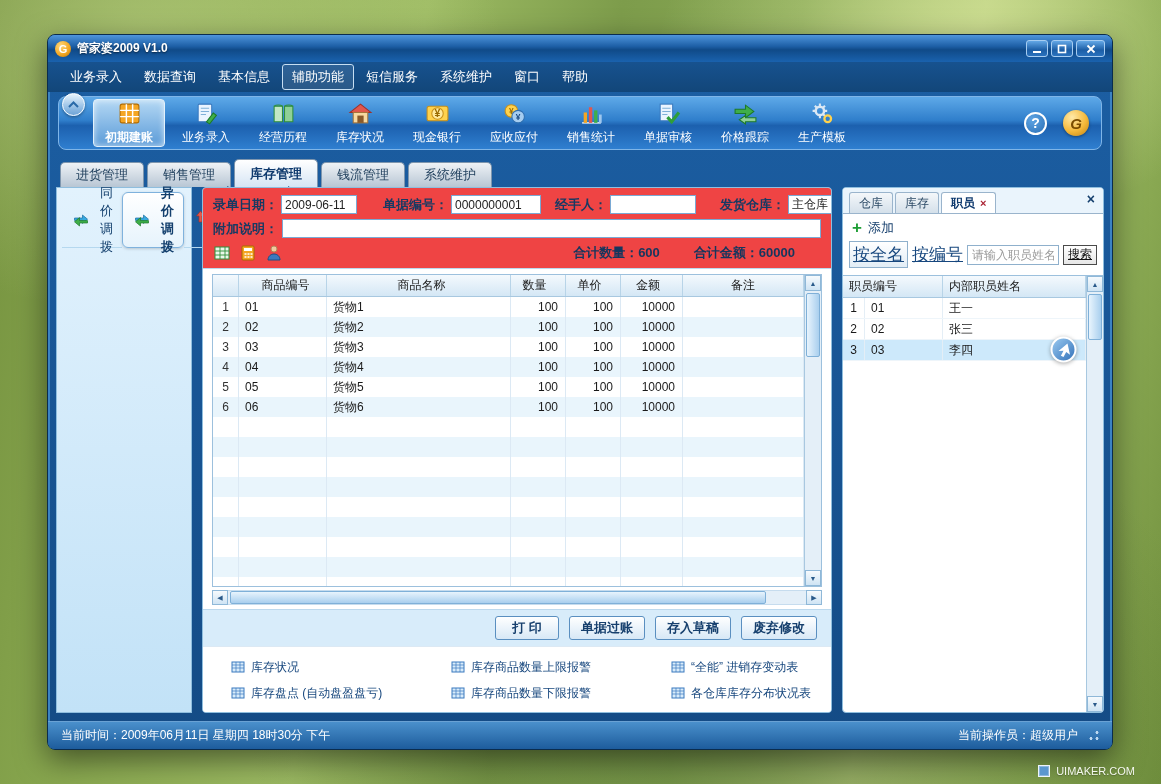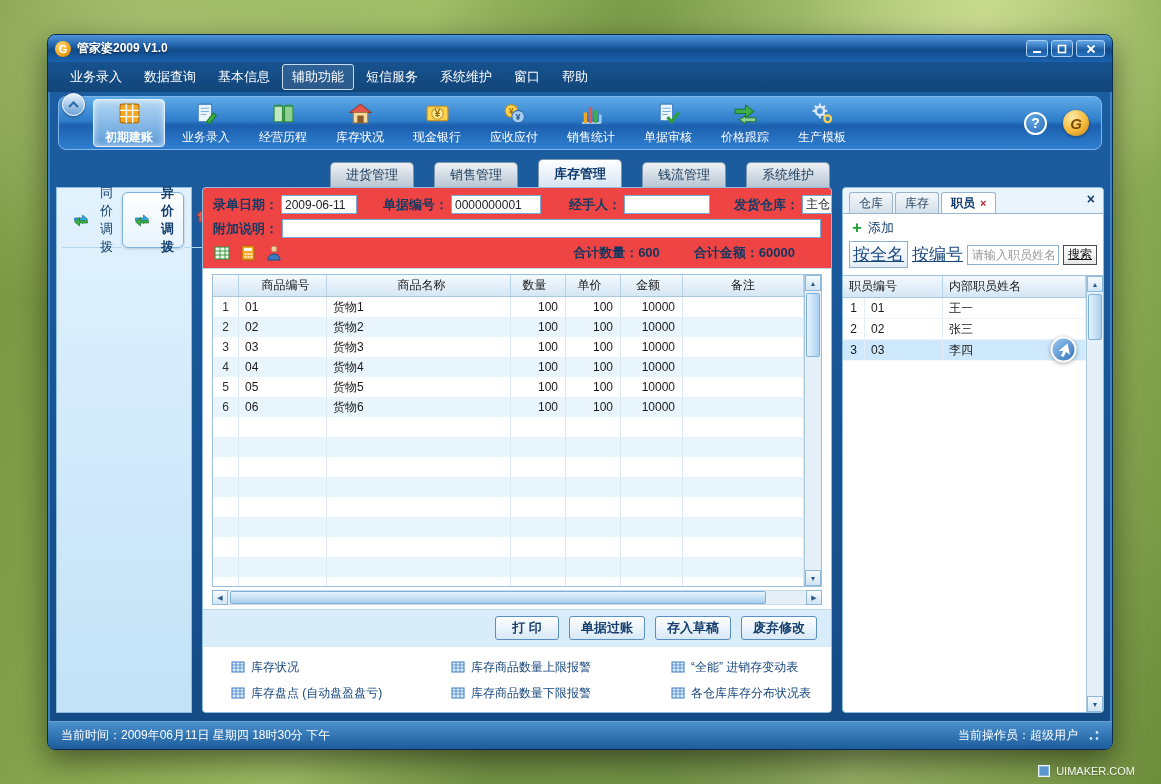--- a/index.html
+++ b/index.html
@@ -59,21 +59,21 @@
   .tb-icon { width:25px; height:25px; } .tb-icon svg { width:25px; height:25px; display:block; }
   .tb-right { margin-left:auto; display:flex; align-items:center; gap:16px; }
   .help-btn { width:23px; height:23px; border-radius:50%; border:2px solid #fff; color:#fff; font-weight:bold;
     font-size:14px; display:flex; align-items:center; justify-content:center;
     background:radial-gradient(circle at 35% 30%, #5fa5e4, #2a6fb6); }
   .brand-btn { width:26px; height:26px; border-radius:50%; color:#7a4c00; font-weight:bold; font-size:15px; font-style:italic;
     display:flex; align-items:center; justify-content:center;
     background:radial-gradient(circle at 35% 28%, #ffe9a8, #f5b93a 55%, #c07f10); box-shadow:0 1px 3px rgba(0,0,0,.4); }
 
   
-  .tabbar { flex:0 0 31px; display:flex; align-items:flex-end; padding:0 12px; gap:20px;justify-content:center; }
+  .tabbar { flex:0 0 31px; display:flex; align-items:flex-end; padding:0 12px; gap:3px; }
   .tab { height:25px; padding:0 15px; display:flex; align-items:center; font-size:13px; color:#23425f;
     background:linear-gradient(#eef2f6,#b8c6d4); border:1px solid #7e96ae; border-bottom:none;
     border-radius:5px 5px 0 0; cursor:default; }
   .tab.active { height:28px; background:linear-gradient(#ffffff,#d6e5f4); color:#0f3a6e; font-weight:bold; }
 
   
   .content { flex:1; min-height:0; display:flex; gap:10px; padding:0 8px 8px; }
 
   
   .sidebar { width:136px; flex:0 0 136px; background:linear-gradient(#e2f2fd,#c2e2f7);
@@ -430,21 +430,21 @@
       <div class="form-area">
         <div class="frow">
           <span class="fgroup">
             <span class="flabel">录单日期：</span>
             <input class="finput" style="width: 76px;" value="2009-06-11">
           </span>
           <span class="fgroup" style="margin-left:26px">
             <span class="flabel">单据编号：</span>
             <input class="finput" style="width: 90px;" value="0000000001">
           </span>
-          <span class="fgroup" style="margin-left:28px">
+          <span class="fgroup" style="margin-left:14px">
             <span class="flabel">经手人：</span>
             <input class="finput" style="width: 86px;" value="">
           </span>
           <span class="fgroup" style="margin-left:24px">
             <span class="flabel">发货仓库：</span>
             <input class="finput" style="width: 88px;" value="主仓库">
           </span>
         </div>
         <div class="frow frow2">
           <span class="flabel" style="margin-right:4px">附加说明：</span>

